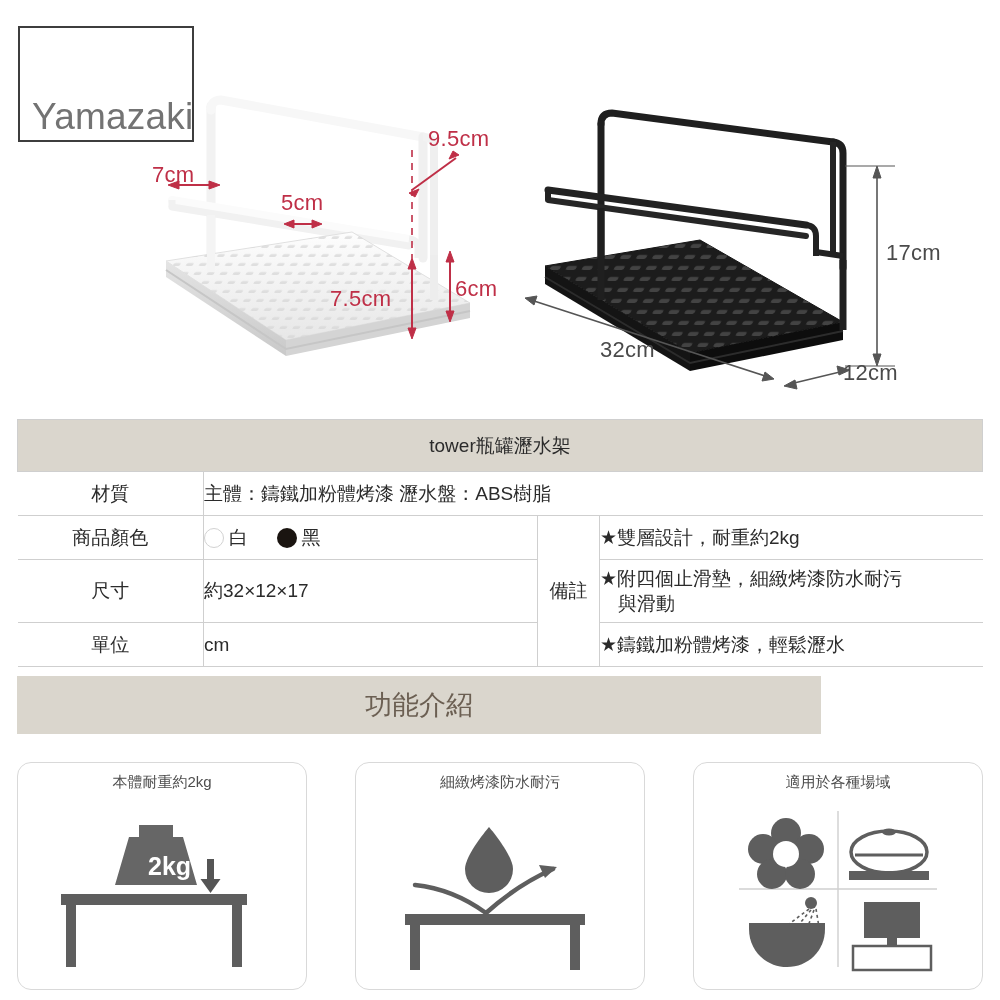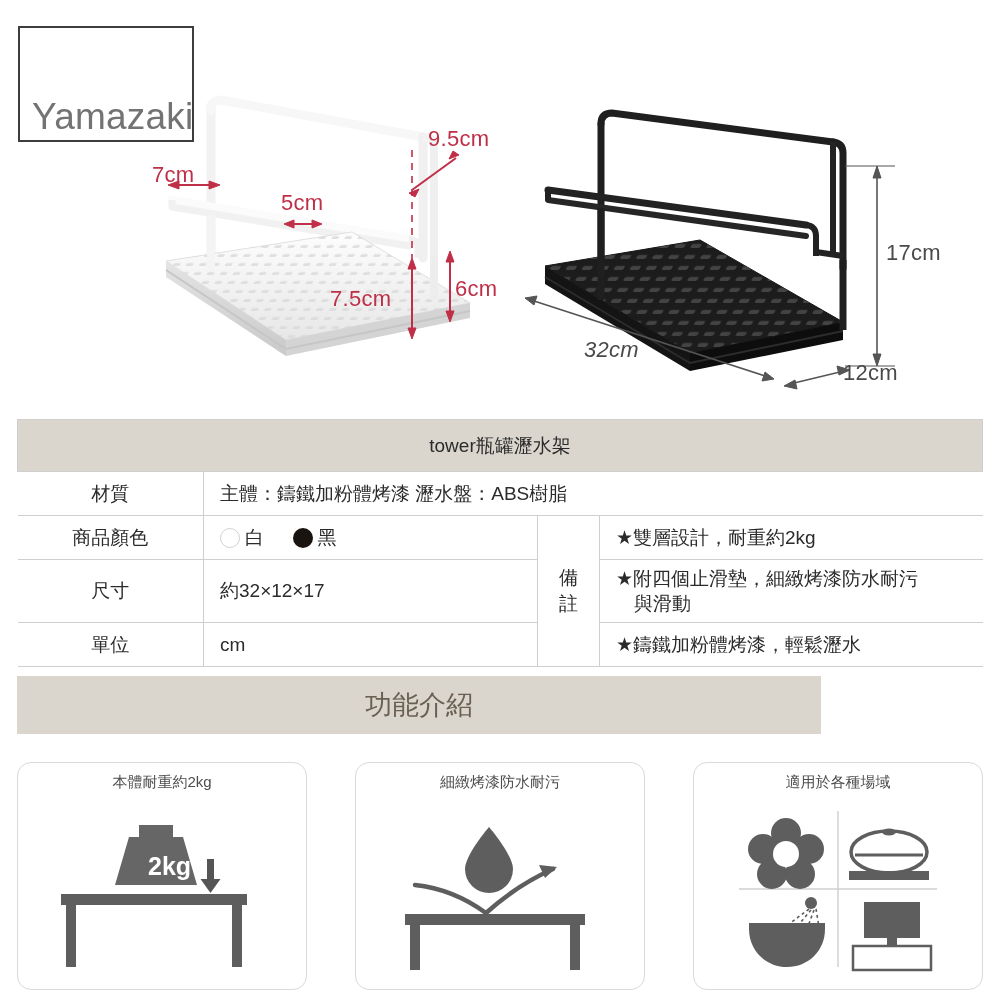--- a/index.html
+++ b/index.html
@@ -58,21 +58,21 @@
     left: 17px; top: 419px;
     width: 966px;
   }
   table.spec {
     width: 100%;
     border-collapse: collapse;
     table-layout: fixed;
   }
   table.spec td {
     border: 1px solid #cfcfcf;
-    padding: 6px 16px;
+    padding: 6px 0;
     font-size: 19px;
     color: #2b2b2b;
     vertical-align: middle;
   }
   .title-row td {
     background: #dad6cd;
     border: 1px solid #dad6cd;
     text-align: center;
     color: #6b5f52;
     font-size: 27px;
@@ -275,21 +275,21 @@
       </g>
     </svg>
 
     <div class="dimlabel" style="left:152px; top:162px;">7cm</div>
     <div class="dimlabel" style="left:281px; top:190px;">5cm</div>
     <div class="dimlabel" style="left:428px; top:126px;">9.5cm</div>
     <div class="dimlabel" style="left:330px; top:286px;">7.5cm</div>
     <div class="dimlabel" style="left:455px; top:276px;">6cm</div>
 
     <div class="dimlabel-dark" style="left:886px; top:240px;">17cm</div>
-    <div class="dimlabel-dark" style="left:584px; top:337px;font-style:italic;">32cm</div>
+    <div class="dimlabel-dark" style="left:600px; top:337px;">32cm</div>
     <div class="dimlabel-dark" style="left:843px; top:360px;">12cm</div>
   </div>
 
   <div class="spec-wrap">
     <table class="spec">
       <colgroup>
         <col style="width:186px">
           <col style="width:294px">
           <col style="width:40px">
           <col style="width:62px">

